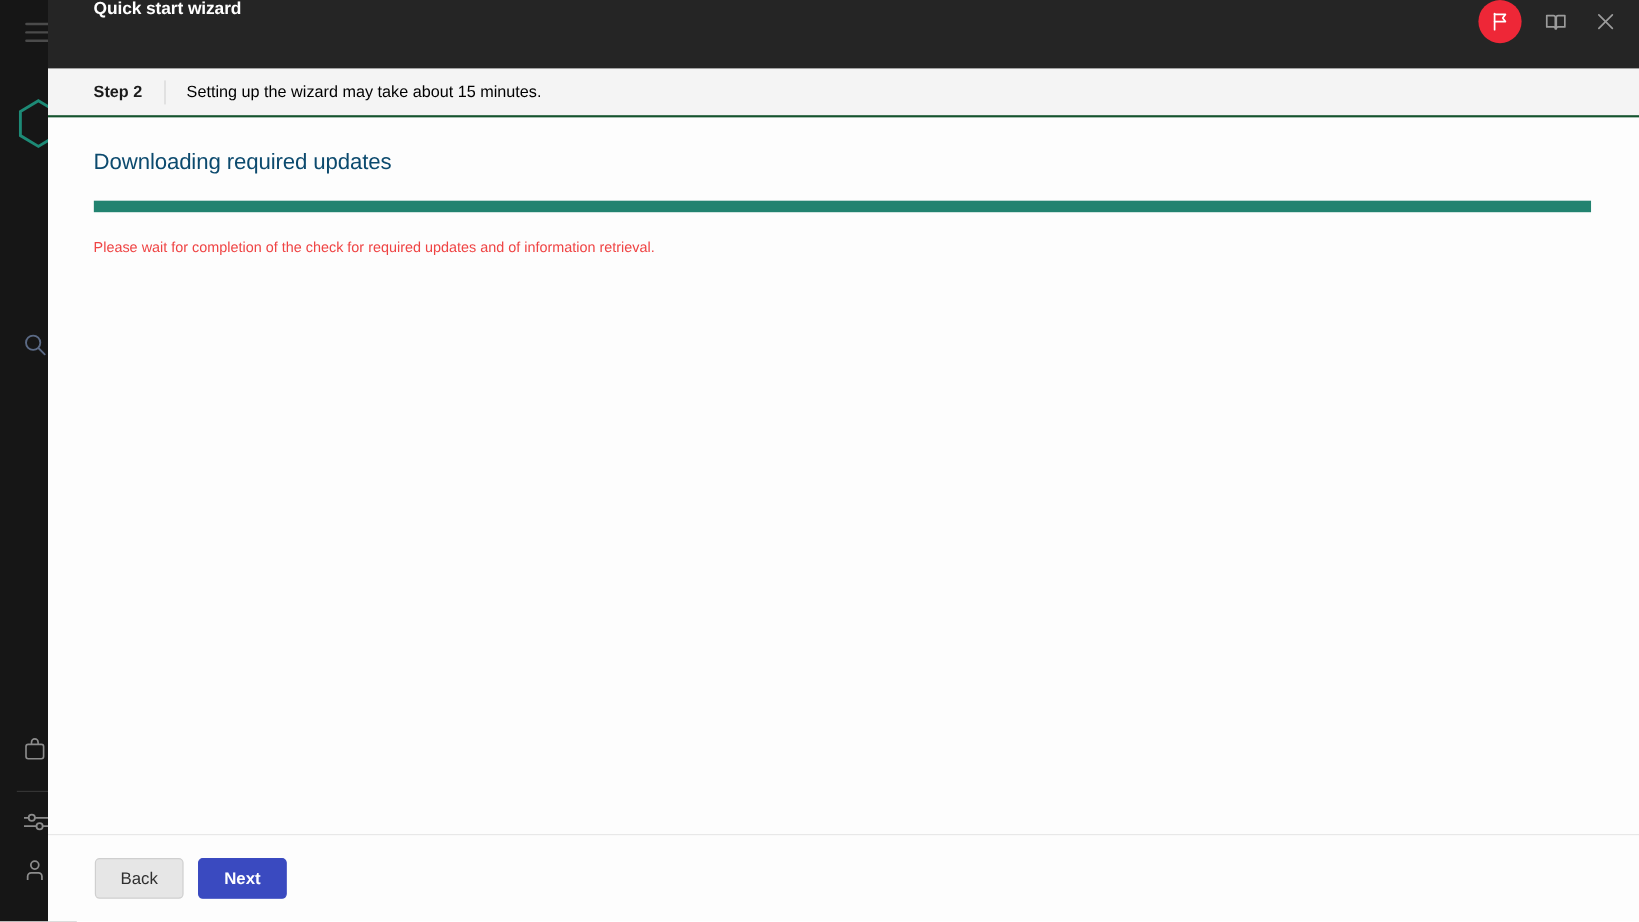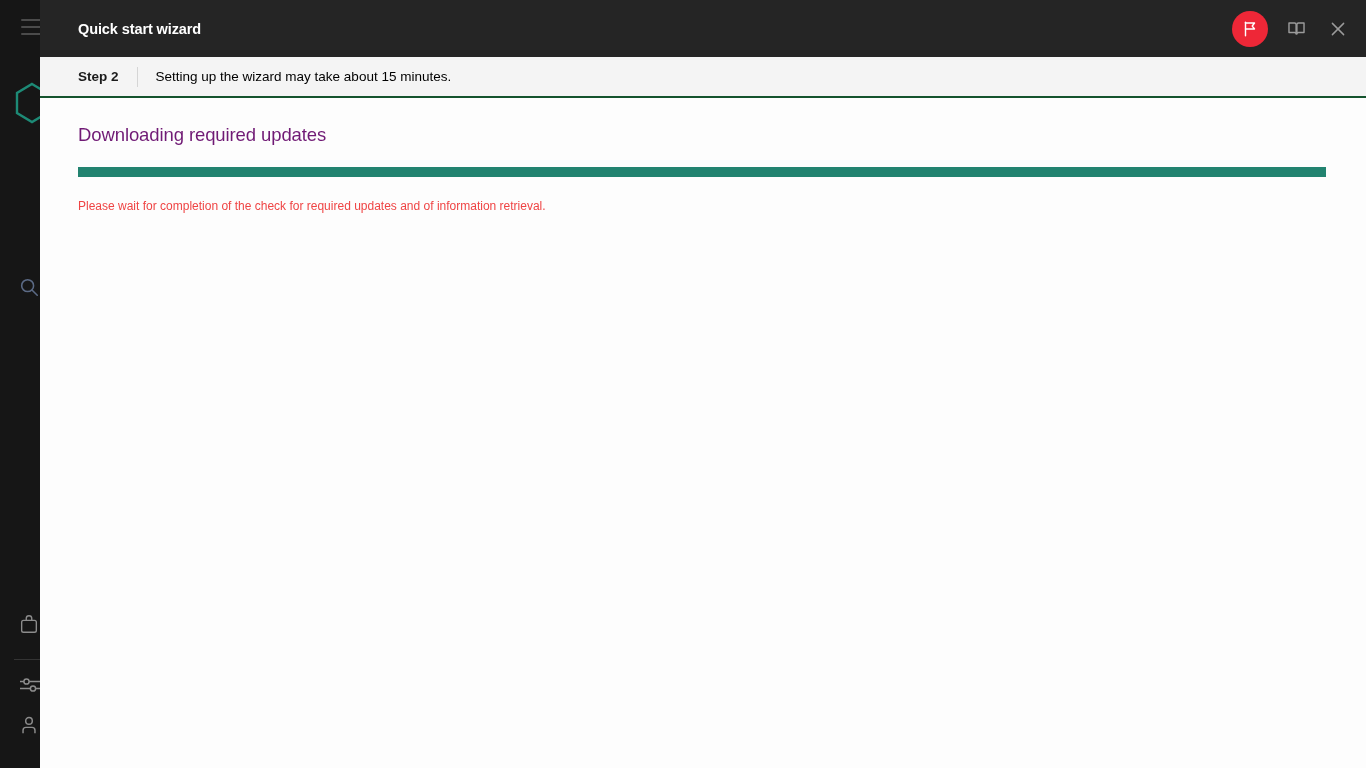--- a/index.html
+++ b/index.html
@@ -91,21 +91,21 @@
     display: flex;
     flex-direction: column;
   }
 
   .wizard-titlebar {
     position: relative;
     height: 57px;
     min-height: 57px;
     background: #252525;
     display: flex;
-    align-items: center;
+    align-items: flex-start;
     padding: 0 14px 0 38px;
   }
   .wizard-title {
     color: #ffffff;
     font-size: 14.5px;
     font-weight: bold;
     letter-spacing: -0.1px;
   }
   .titlebar-actions {
     margin-left: auto;
@@ -161,21 +161,21 @@
   }
 
   
   .wizard-body {
     flex: 1;
     padding: 26px 38px 0 38px;
     background: #fdfdfd;
   }
   .body-heading {
     font-size: 18.5px;
-    color: #701a75;
+    color: #0c4a6e;
     font-weight: normal;
     margin: 0 0 21px 0;
     letter-spacing: -0.1px;
   }
   .progress-track {
     width: 1248px;
     height: 10px;
     background: #e9e9e9;
     overflow: hidden;
   }
@@ -314,15 +314,19 @@
     <div class="wizard-body">
       <h1 class="body-heading">Downloading required updates</h1>
 
       <div class="progress-track" style="background: rgb(233, 233, 233);">
         <div class="progress-fill" style="width: 100%; background: rgb(34, 131, 112);"></div>
       </div>
 
       <div class="body-note">Please wait for completion of the check for required updates and of information retrieval.</div>
     </div>
 
+    <div class="wizard-footer">
+      <button class="btn btn-secondary">Back</button>
+      <button class="btn btn-primary" style="background: rgb(58, 74, 192); border-color: rgb(58, 74, 192);">Next</button>
+    </div>
 
   </div>
 </div>
 
 </body></html>

